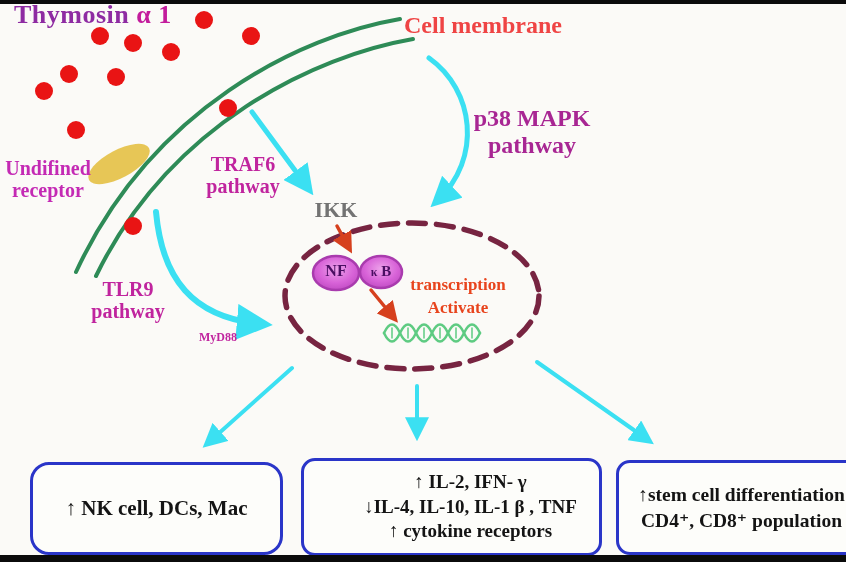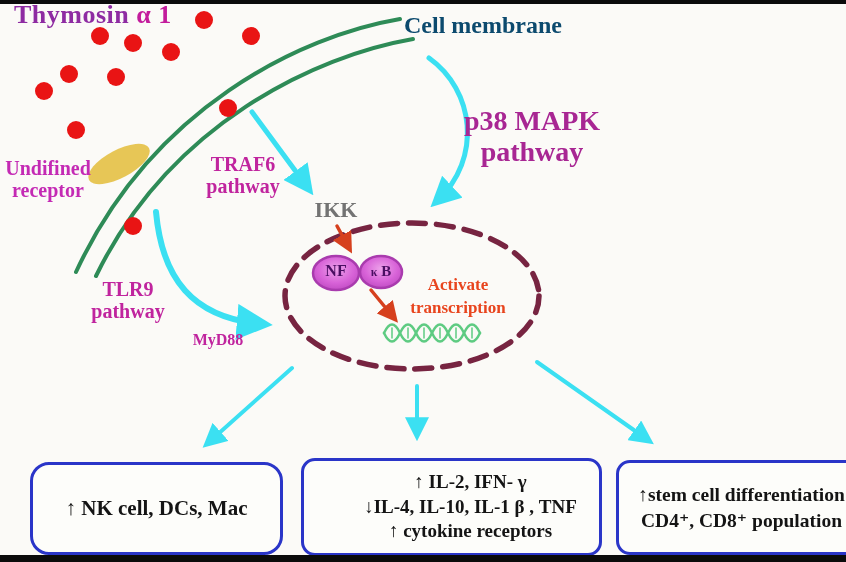--- a/index.html
+++ b/index.html
@@ -9,26 +9,26 @@
     font-family:"Liberation Serif","DejaVu Serif",serif;
   }
   .bar{position:absolute;left:0;width:846px;background:#0b0b0b;}
   #topbar{top:0;height:4px;}
   #botbar{top:555px;height:7px;}
   svg{position:absolute;left:0;top:0;}
   .lbl{position:absolute;font-weight:bold;text-align:center;line-height:1.12;}
   #title{left:14px;top:0px;font-size:26px;text-align:left;letter-spacing:.5px;}
   #title .t1{color:#8e2ba2;}
   #title .t2{color:#c31c9c;}
-  #cellmem{left:404px;top:12px;font-size:24px;color:#0c4a6e;}
+  #cellmem{left:404px;top:12px;font-size:24px;color:#ef4444;}
   #undif{left:-4px;top:157px;width:104px;font-size:20px;color:#c42ab4;}
   #traf6{left:186px;top:153px;width:114px;font-size:20px;color:#c0249e;}
-  #p38{left:462px;top:105px;width:140px;font-size:28px;color:#a82693;}
+  #p38{left:462px;top:105px;width:140px;font-size:24px;color:#a82693;}
   #tlr9{left:76px;top:278px;width:104px;font-size:20px;color:#c0249e;}
-  #myd88{left:176px;top:331px;width:84px;font-size:16px;color:#c0249e;}
+  #myd88{left:176px;top:331px;width:84px;font-size:12px;color:#c0249e;}
   #ikk{left:306px;top:198px;width:60px;font-size:22px;color:#737373;}
   #nf{left:314px;top:262px;width:44px;font-size:16px;color:#4a0e62;}
   #kb{left:360px;top:263px;width:42px;font-size:15px;color:#4a0e62;}
   #kb .kap{font-size:12px;}
   #activate{left:398px;top:274px;width:120px;font-size:17px;color:#e8441d;line-height:1.35;}
   .obox{
     position:absolute;background:#fdfdfa;border:3px solid #2a35c8;border-radius:14px;
     display:flex;flex-direction:column;justify-content:center;align-items:center;
     color:#141414;font-weight:bold;
   }
@@ -144,22 +144,22 @@
   <div class="lbl" id="myd88">MyD88</div>
 
   <div class="lbl" id="ikk">IKK</div>
 
   <div class="lbl" id="nf">NF</div>
   <div class="lbl" id="kb">
     <span class="kap">κ</span><span> B</span>
   </div>
 
   <div class="lbl" id="activate">
+    <div>transcription</div>
     <div>Activate</div>
-    <div>transcription</div>
   </div>
 
   <div class="obox" id="box1">
     <div class="oline">↑ NK cell, DCs, Mac</div>
   </div>
 
   <div class="obox" id="box2">
     <div class="oline">↑  IL-2, IFN- γ</div>
     <div class="oline">↓IL-4, IL-10, IL-1 β , TNF</div>
     <div class="oline">↑ cytokine receptors</div>

